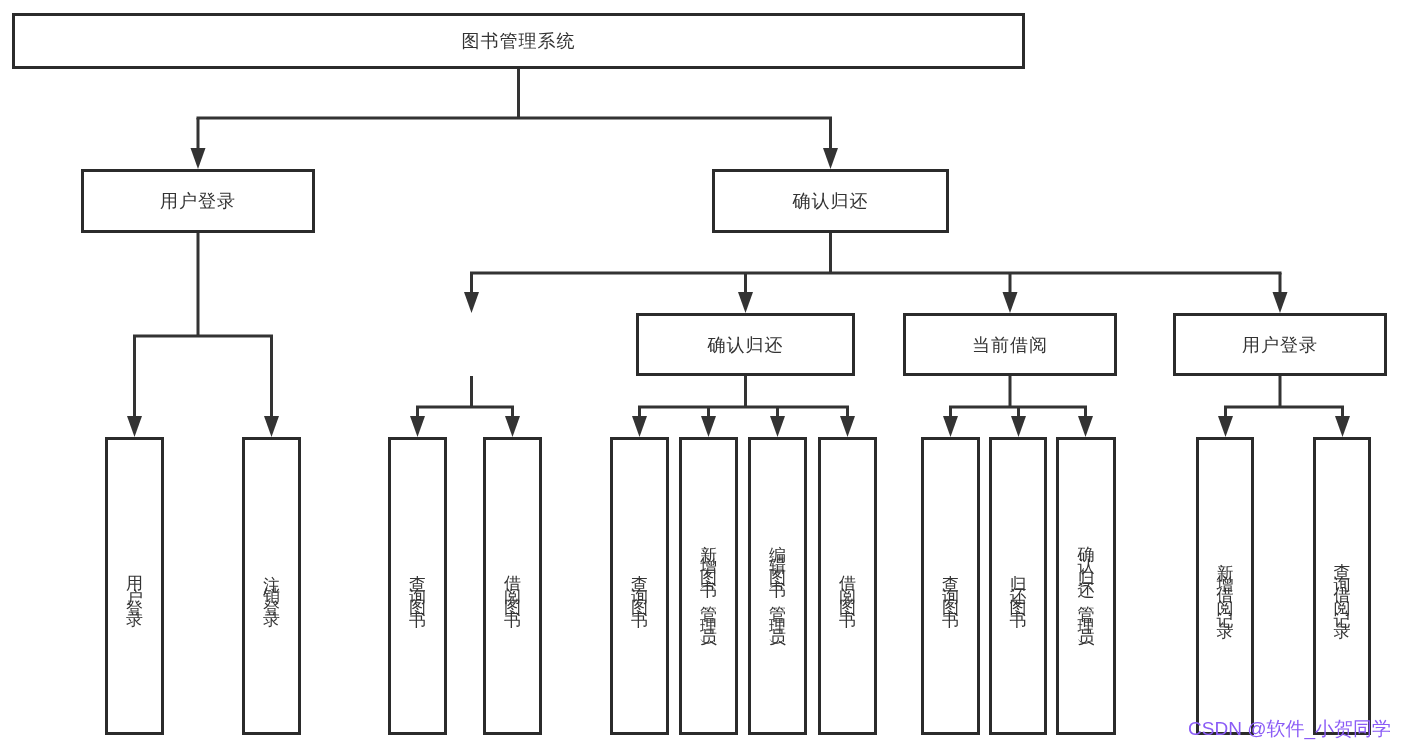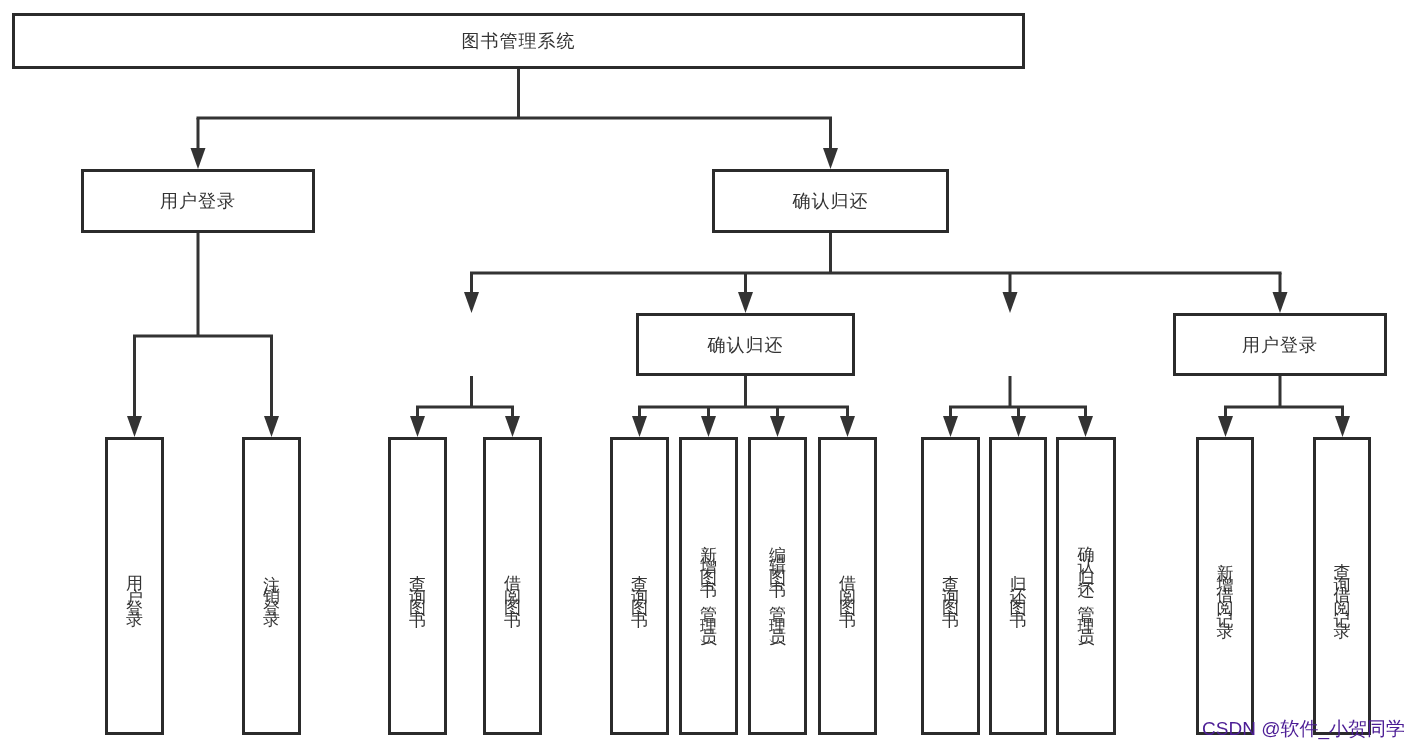--- a/index.html
+++ b/index.html
@@ -41,24 +41,24 @@
   .vbox span {
     writing-mode: vertical-rl;
     text-orientation: mixed;
     font-size: 17px;
     letter-spacing: 12px;
     line-height: 1;
     white-space: nowrap;
   }
   .watermark {
     position: absolute;
-    right: 0;
+    right: 14px;
     bottom: 5px;
     font-size: 19px;
-    color: #4c1d95;
+    color: #8b5cf6;
     z-index: 10;
     white-space: nowrap;
   }
 </style>
 </head>
 <body>
 
 <div class="stage">
 
   <svg id="connectors" viewBox="0 0 1405 747">
@@ -123,20 +123,23 @@
   <div class="node hbox" style="left:81px; top:169px; width:234px; height:64px;">
     <span>用户登录</span>
   </div>
   <div class="node hbox" style="left:712px; top:169px; width:237px; height:64px;">
     <span>确认归还</span>
   </div>
 
   <div class="node hbox" style="left:636px; top:313px; width:219px; height:63px;">
     <span>确认归还</span>
   </div>
+  <div class="node hbox" style="left:903px; top:313px; width:214px; height:63px;">
+    <span>当前借阅</span>
+  </div>
   <div class="node hbox" style="left:1173px; top:313px; width:214px; height:63px;">
     <span>用户登录</span>
   </div>
 
   <div class="node vbox" style="left:105px; top:437px; width:59px; height:298px;">
     <span>用户登录</span>
   </div>
   <div class="node vbox" style="left:242px; top:437px; width:59px; height:298px;">
     <span>注销登录</span>
   </div>

